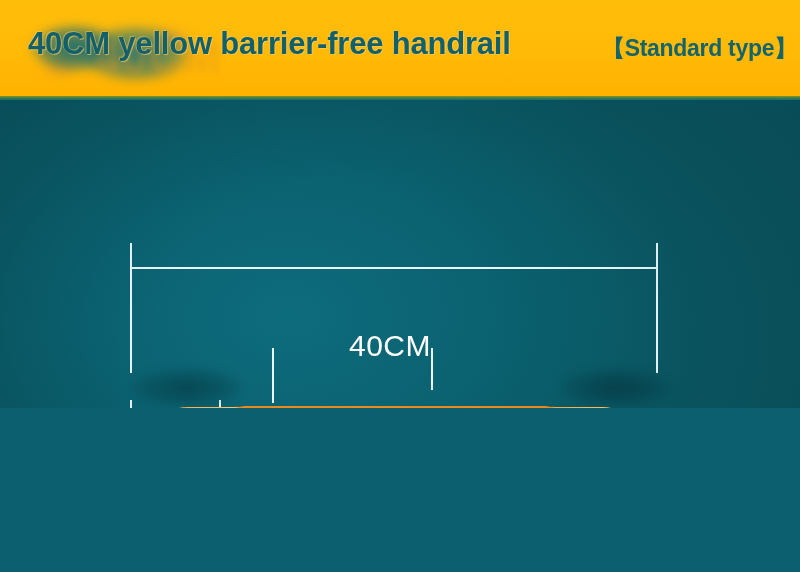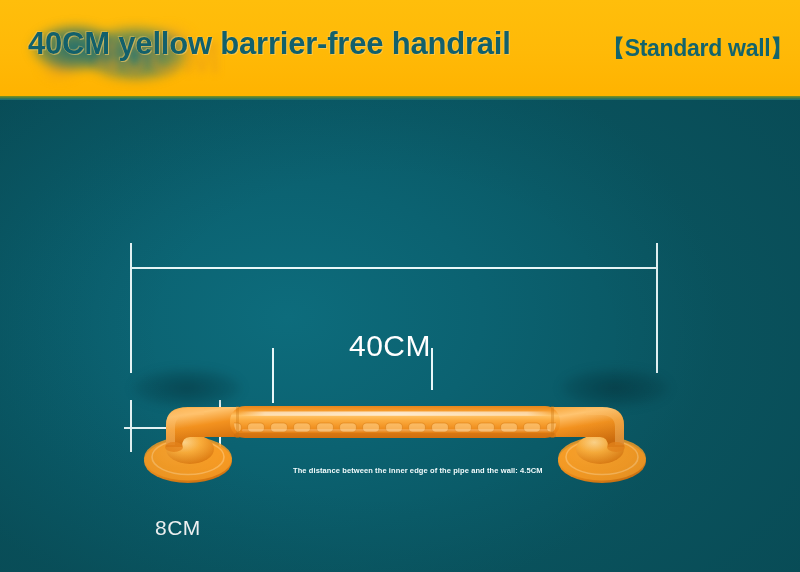--- a/index.html
+++ b/index.html
@@ -7,21 +7,21 @@
     padding: 0;
     background: #0b5f6e;
   }
   body {
     font-family: "Liberation Sans", sans-serif;
   }
 
   #page {
     position: relative;
     width: 800px;
-    height: 572px;
+    height: 408px;
     overflow: hidden;
     background: #0b5f6e;
   }
 
   
   .banner {
     position: absolute;
     left: 0;
     top: 0;
     width: 800px;
@@ -166,21 +166,21 @@
 </style>
 </head>
 <body>
 
 <div id="page">
 
   <div class="banner">
     <div class="smudge"></div>
     <div class="ghost-text">40CM</div>
     <div class="banner-title">40CM yellow barrier-free handrail</div>
-    <div class="banner-subtitle">【Standard wall】</div>
+    <div class="banner-subtitle">【Standard type】</div>
   </div>
   <div class="banner-underline"></div>
 
   <div class="stage">
 
     <div class="dim-line dim-v" style="left:130px; top:143px; height:130px;"></div>
     <div class="dim-line dim-v" style="left:656px; top:143px; height:130px;"></div>
     <div class="dim-line dim-h" style="left:130px; top:167px; width:528px;"></div>
     <div class="dim-label label-40">40CM</div>
 

